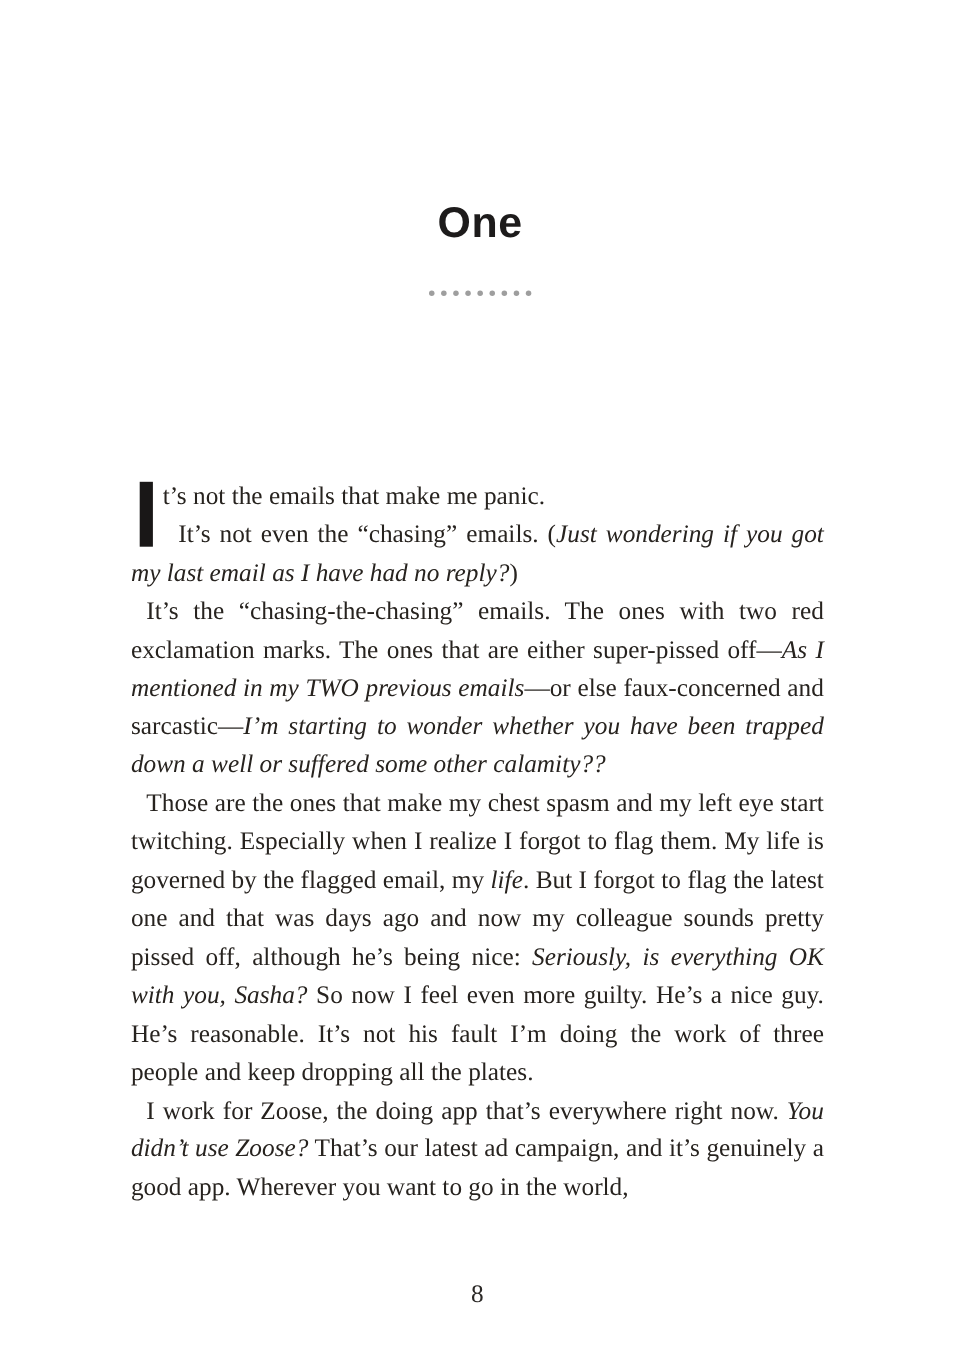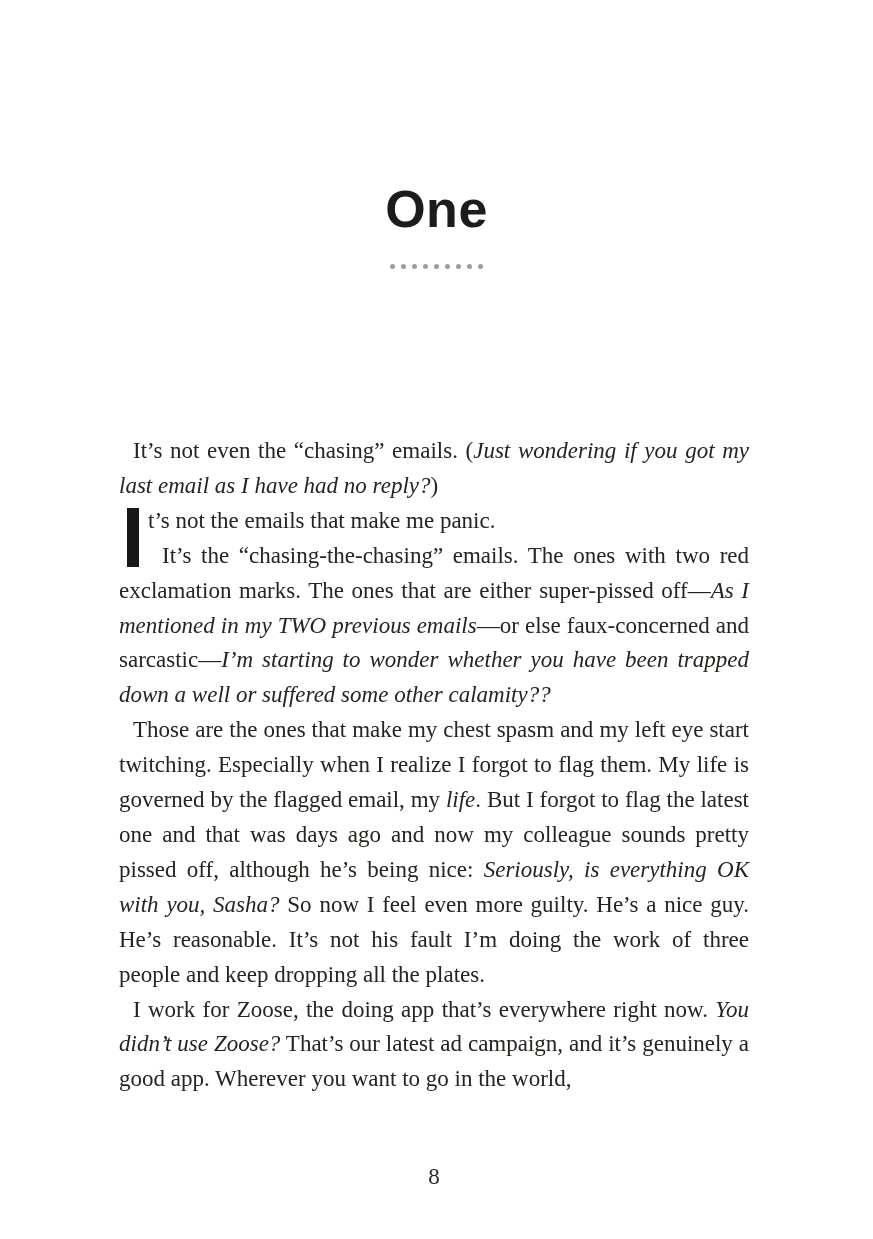--- a/index.html
+++ b/index.html
@@ -18,21 +18,21 @@
   }
   .chapter-title {
     position: absolute;
     top: 183px;
     left: 0;
     width: 100%;
     margin: 0;
     text-align: center;
     font-family: "Liberation Sans", sans-serif;
     font-weight: 700;
-    font-size: 52px;
+    font-size: 39px;
     line-height: 1;
     color: #1d1b1b;
     letter-spacing: 0.5px;
   }
   .ornament {
     position: absolute;
     top: 264px;
     left: 0;
     width: 100%;
     display: flex;
@@ -97,21 +97,21 @@
       <span class="dot" style="background: rgb(158, 158, 158);"></span>
       <span class="dot" style="background: rgb(158, 158, 158);"></span>
       <span class="dot" style="background: rgb(158, 158, 158);"></span>
       <span class="dot" style="background: rgb(158, 158, 158);"></span>
       <span class="dot" style="background: rgb(158, 158, 158);"></span>
       <span class="dot" style="background: rgb(158, 158, 158);"></span>
       <span class="dot" style="background: rgb(158, 158, 158);"></span>
     </div>
 
   <main class="body-text">
+      <p class="para dropcap-para"><span class="dropcap" aria-label="I"></span><span class="">t’s not the emails that make me panic.</span></p>
       <p class="para"><span class="">It’s not even the “chasing” emails. (</span><span class="italic">Just wondering if you got my last email as I have had no reply?</span><span class="">)</span></p>
-      <p class="para dropcap-para"><span class="dropcap" aria-label="I"></span><span class="">t’s not the emails that make me panic.</span></p>
       <p class="para"><span class="">It’s the “chasing-the-chasing” emails. The ones with two red exclamation marks. The ones that are either super-pissed off—</span><span class="italic">As I mentioned in my TWO previous emails</span><span class="">—or else faux-concerned and sarcastic—</span><span class="italic">I’m starting to wonder whether you have been trapped down a well or suffered some other calamity??</span></p>
       <p class="para"><span class="">Those are the ones that make my chest spasm and my left eye start twitching. Especially when I realize I forgot to flag them. My life is governed by the flagged email, my </span><span class="italic">life</span><span class="">. But I forgot to flag the latest one and that was days ago and now my colleague sounds pretty pissed off, although he’s being nice: </span><span class="italic">Seriously, is everything OK with you, Sasha?</span><span class=""> So now I feel even more guilty. He’s a nice guy. He’s reasonable. It’s not his fault I’m doing the work of three people and keep dropping all the plates.</span></p>
       <p class="para"><span class="">I work for Zoose, the doing app that’s everywhere right now. </span><span class="italic">You didn’t use Zoose?</span><span class=""> That’s our latest ad campaign, and it’s genuinely a good app. Wherever you want to go in the world,</span></p>
     </main>
 
   <div class="folio">8</div>
 </div>
 
 </body></html>

